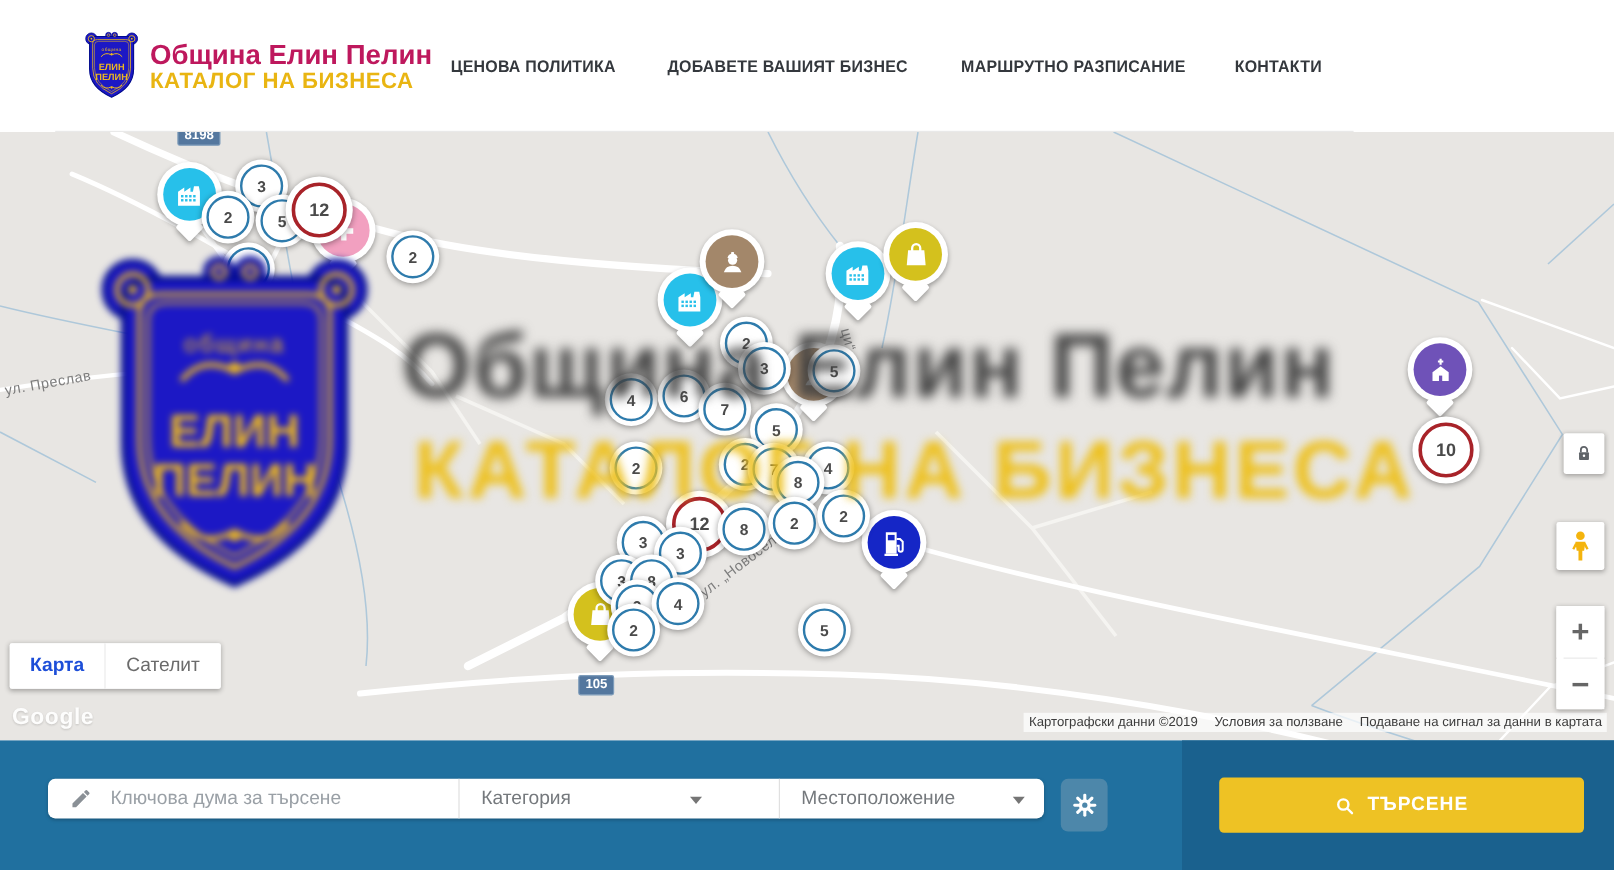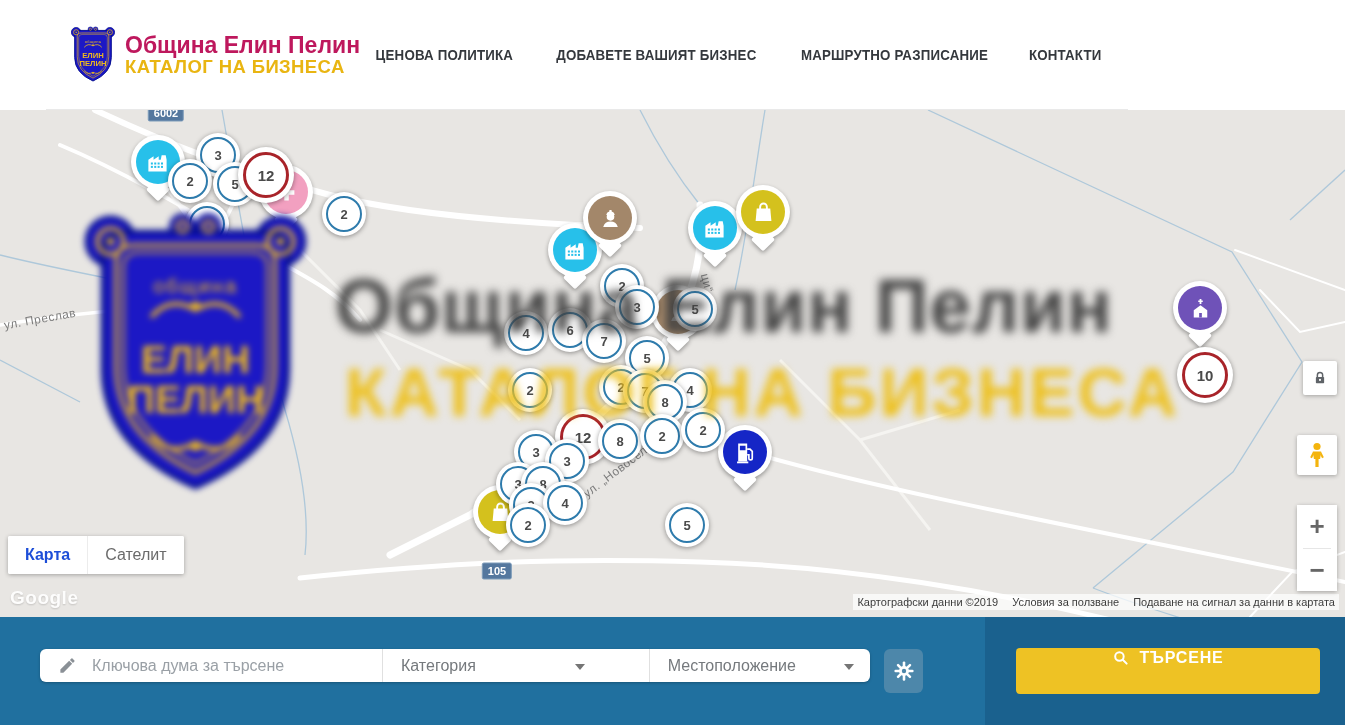--- a/index.html
+++ b/index.html
@@ -115,21 +115,21 @@
     position:absolute;right:16px;top:50%;margin-top:-2px;width:0;height:0;
     border-left:5px solid transparent;border-right:5px solid transparent;border-top:6px solid #757575;
   }
   .gear-btn{
     position:absolute;left:884px;top:32px;width:39px;height:44px;background:#4d87aa;border:none;
     border-radius:6px;display:flex;align-items:center;justify-content:center;cursor:pointer;
   }
   .submit-btn{
     position:absolute;left:1016px;top:31px;width:304px;height:46px;background:#eec224;border:none;
     border-radius:4px;color:#fff;font-family:inherit;font-size:16px;font-weight:bold;letter-spacing:.8px;
-    display:flex;align-items:flex-start;justify-content:center;gap:10px;cursor:pointer;
+    display:flex;align-items:center;justify-content:center;gap:10px;cursor:pointer;
   }
   
   .crest text{font-family:"Liberation Sans", sans-serif;fill:#edb91f;text-anchor:middle;}
 </style>
 </head>
 <body>
 
 <div class="header">
   <div class="logo">
     <svg class="crest crest-small" viewBox="0 0 120 158">
@@ -196,21 +196,21 @@
       <path stroke-width="3.5" d="M0 215 C 60 205, 130 198, 210 194"></path>
       <path stroke-width="7" d="M700 95 C 705 150, 690 195, 660 240 S 560 340, 470 405 L390 445"></path>
       <path stroke-width="5" d="M300 468 C 450 452, 560 448, 700 452 S 1000 480, 1150 520 L1345 560"></path>
       <path stroke-width="4" d="M760 345 C 900 385, 1120 425, 1345 472"></path>
       <path stroke-width="2" d="M1235 140 L1345 180"></path>
       <path stroke-width="2" d="M1260 180 L1300 222 L1345 212"></path>
       <path stroke-width="2" d="M1250 507 L1292 462 L1345 442"></path>
     </g>
   </svg>
 
-  <div class="road-badge" style="left:166px;top:3px">6002</div>
+  <div class="road-badge" style="left:166px;top:3px">8198</div>
   <div class="road-badge" style="left:497px;top:461px">105</div>
   <div class="street-label" style="left:40px;top:209px;--a:-10deg">ул. Преслав</div>
   <div class="street-label" style="left:620px;top:358px;--a:-37deg">бул. „Новоселци“</div>
   <div class="street-label" style="left:707px;top:173px;--a:75deg">ци“</div>
 
   <div>
       <div class="pin" style="left: 678px; top: 202px; width: 54px; height: 54px; --pin: #a3876a;">
         <div class="tail"></div>
         <div class="bubble"></div>
         <div class="inner">

